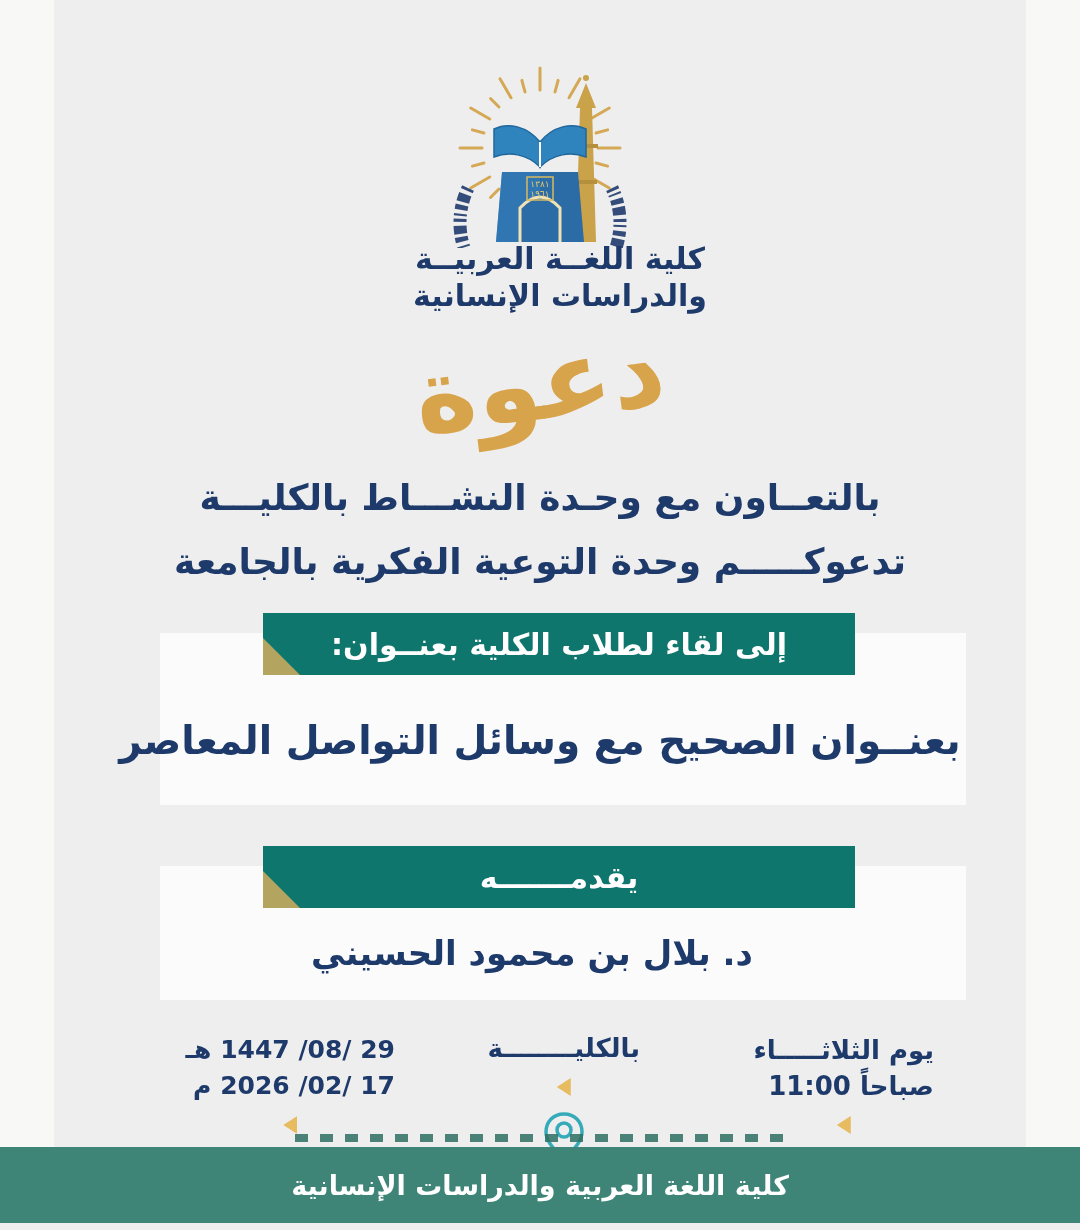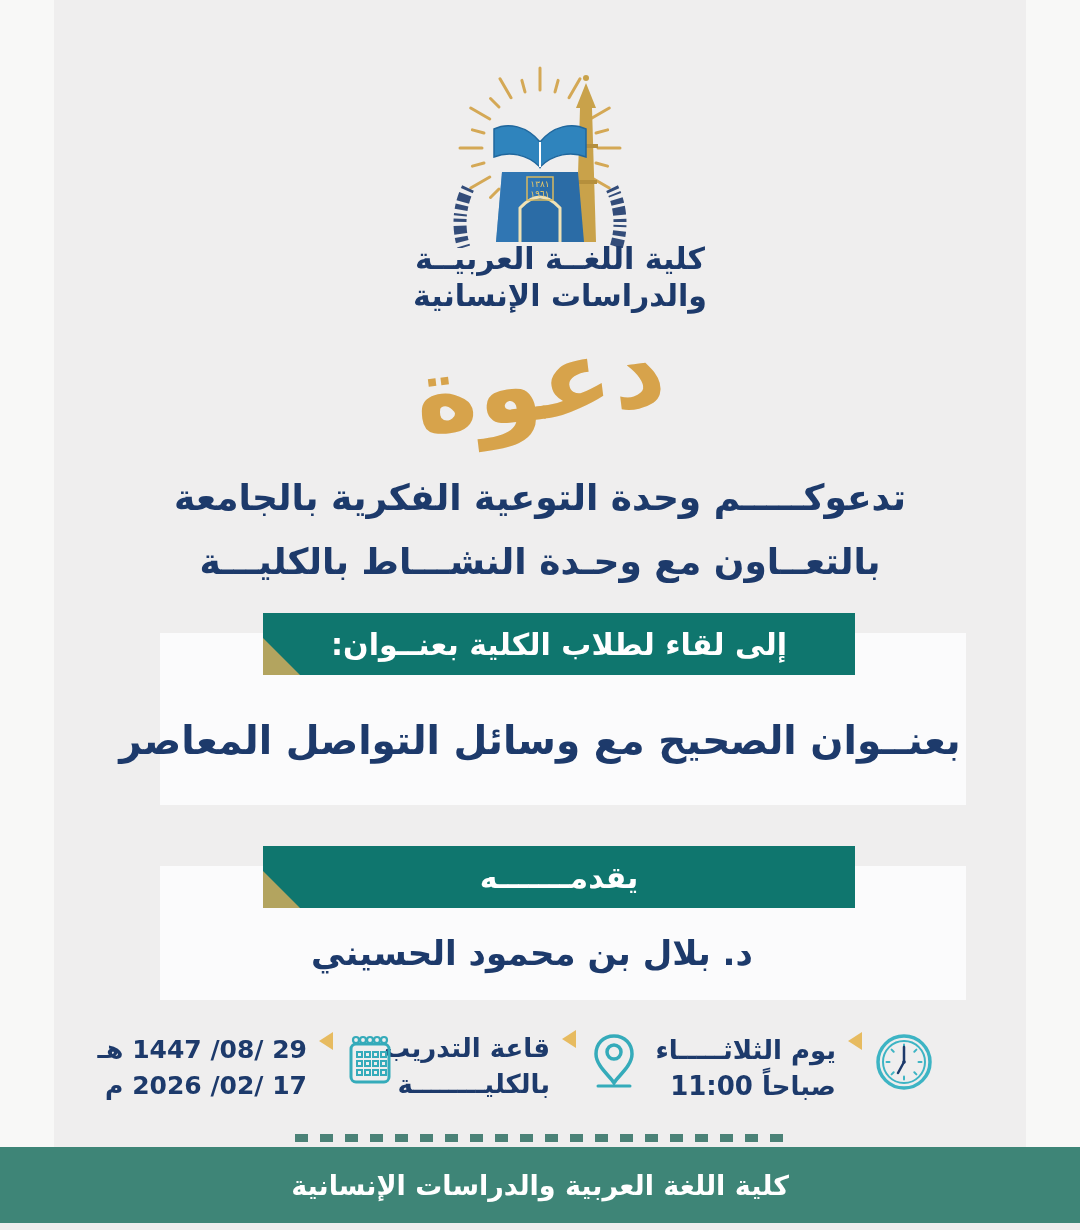--- a/index.html
+++ b/index.html
@@ -34,21 +34,21 @@
   .banner .fold { position:absolute; left:0; bottom:0; width:37px; height:37px;
     background:#b3a45f; clip-path:polygon(0 0, 0 100%, 100% 100%); }
   .banner .label { color:#ffffff; font-size:30px; font-weight:bold; z-index:1; }
 
   .lecture-title { position:absolute; left:0; right:0; top:718px; text-align:center;
     color:#1d3a6b; font-size:39px; font-weight:bold; white-space:nowrap; z-index:2; }
   .presenter { position:absolute; left:0; right:16px; top:933px; text-align:center;
     color:#1d3a6b; font-size:34px; font-weight:bold; z-index:2; }
 
   
-  .info-group { position:absolute; display:flex; gap:12px; direction:ltr; }
+  .info-group { position:absolute; display:flex; flex-direction:column; align-items:center; gap:12px; direction:ltr; }
   .info-group .txt { direction:rtl; text-align:right; color:#1d3a6b; font-size:26px;
     font-weight:bold; line-height:36px; }
   .info-group .pointer { width:14px; height:18px; background:#e7bb60;
     clip-path:polygon(100% 0, 100% 100%, 0 50%); flex:0 0 auto; }
   .info-group.time { right:146px; top:1032px; }
   .info-group.place { right:440px; top:1030px; }
   .info-group.date { right:685px; top:1032px; }
   .info-group.date .txt { font-size:25px; }
 
   .footer-dashes { position:absolute; left:295px; top:1134px; width:494px; height:8px;
@@ -119,22 +119,22 @@
   <div class="college-name">
     <div>كلية اللغــة العربيــة</div>
     <div>والدراسات الإنسانية</div>
   </div>
 
   <div class="dawah">
     <span>دعوة</span>
   </div>
 
   <div class="intro">
+    <div>بالتعــاون مع وحـدة النشـــاط بالكليـــة</div>
     <div>تدعوكـــــم وحدة التوعية الفكرية بالجامعة</div>
-    <div>بالتعــاون مع وحـدة النشـــاط بالكليـــة</div>
   </div>
 
   <div class="banner first">
     <div class="fold"></div>
     <div class="label">إلى لقاء لطلاب الكلية بعنــوان:</div>
   </div>
   <div class="card title-card"></div>
   <div class="lecture-title">بعنــوان الصحيح مع وسائل التواصل المعاصر</div>
 
   <div class="banner second">
@@ -166,21 +166,20 @@
       <g stroke="#1d3a6b" stroke-width="2.5" stroke-linecap="round">
         <line x1="30" y1="30" x2="30" y2="15"></line>
         <line x1="30" y1="30" x2="24" y2="41"></line>
       </g>
       <circle cx="30" cy="30" r="1.8" fill="#1d3a6b"></circle>
     </svg>
   </div>
 
   <div class="info-group place">
     <div class="txt">
-      <div>قاعة التدريب</div>
       <div>بالكليــــــــة</div>
     </div>
     <div class="pointer"></div>
     <svg width="52" height="62" viewBox="0 0 52 62">
       <path d="M26 6 C15 6 8 14 8 24 C8 36 22 46 26 53 C30 46 44 36 44 24 C44 14 37 6 26 6 Z" fill="none" stroke="#35abba" stroke-width="3.5"></path>
       <circle cx="26" cy="22" r="7" fill="none" stroke="#35abba" stroke-width="3.5"></circle>
       <line x1="10" y1="56" x2="42" y2="56" stroke="#35abba" stroke-width="3" stroke-linecap="round"></line>
     </svg>
   </div>
 

